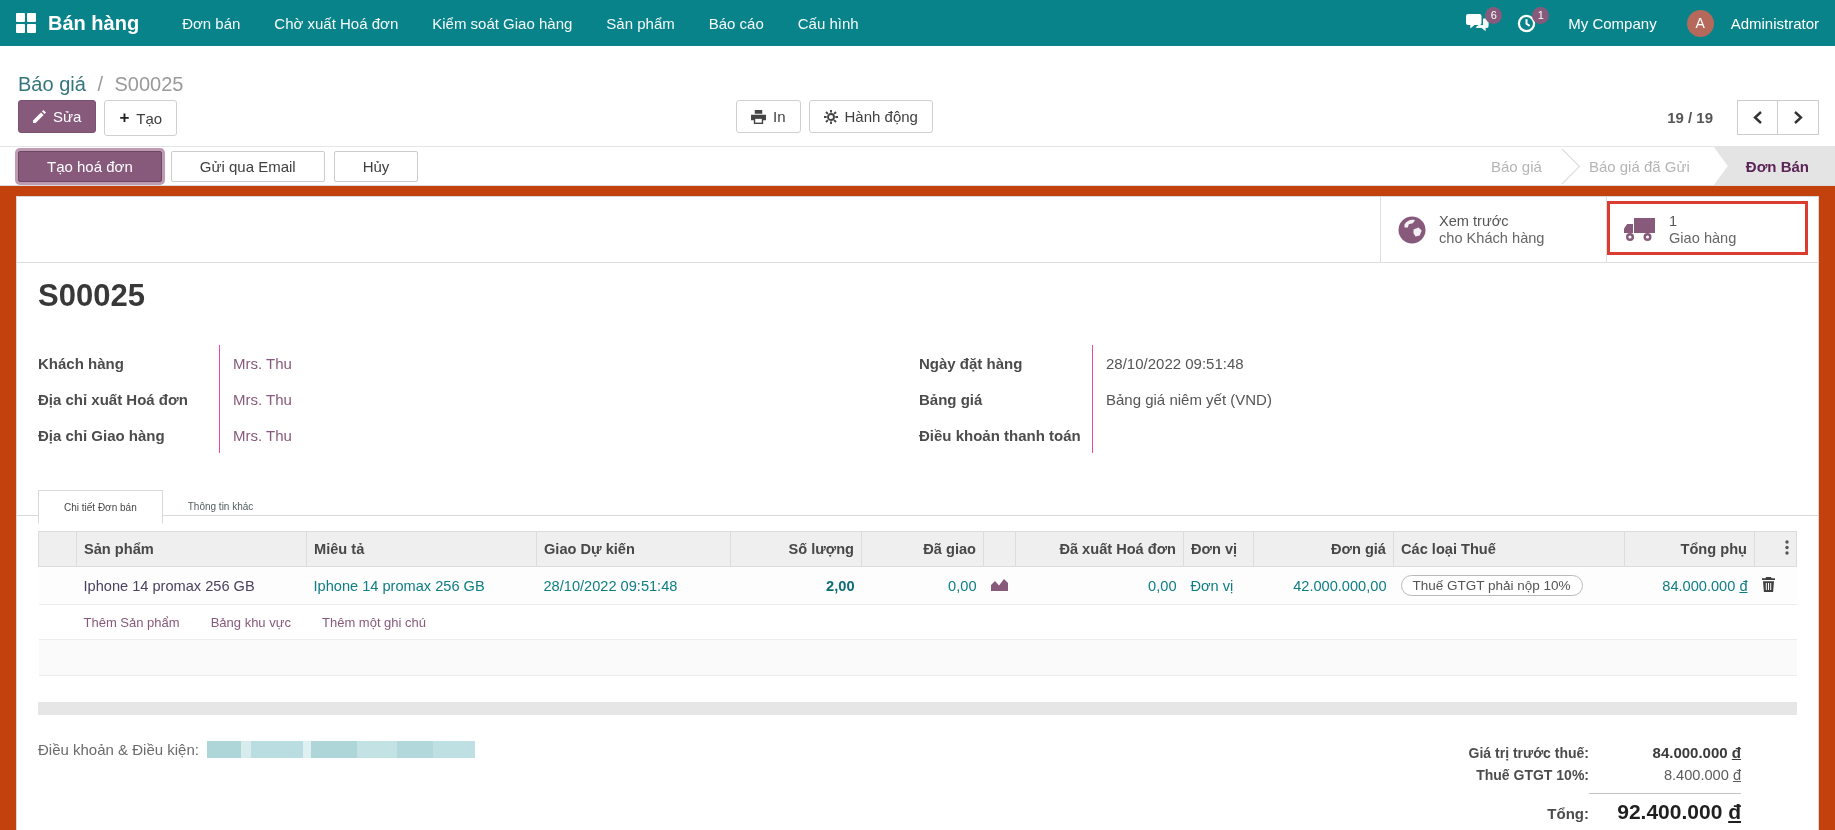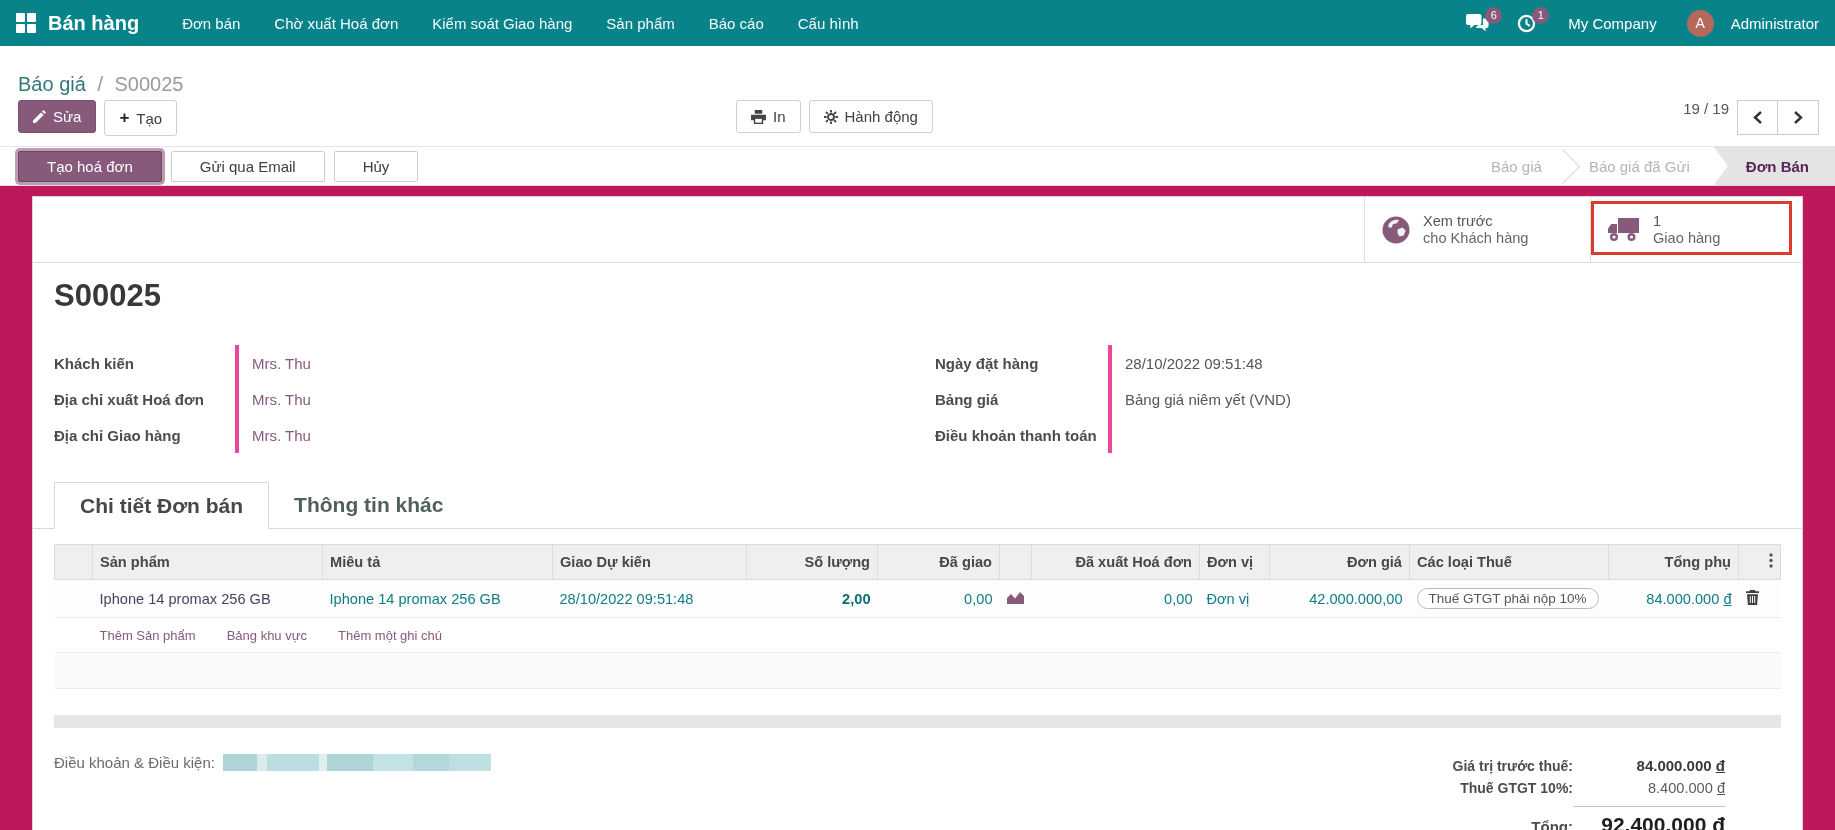--- a/index.html
+++ b/index.html
@@ -22,60 +22,60 @@
   
   .breadcrumb-row { height:48px; padding:27px 0 0 18px; font-size:20px; }
   .breadcrumb-parent { color:#35767d; cursor:pointer; }
   .breadcrumb-sep { color:#9a9a9a; margin:0 6px; }
   .breadcrumb-current { color:#9a9a9a; }
   .buttons-row { height:52px; position:relative; padding:6px 16px 0 18px; display:flex; align-items:flex-start; }
   .btn { display:inline-flex; align-items:center; gap:7px; font-size:15px; padding:7px 14px; border:1px solid #d0d0d0; background:#fff; color:#404040; border-radius:3px; cursor:pointer; }
   .btn-primary { background:#875a7b; border-color:#7b5170; color:#fff; }
   .btn + .btn { margin-left:8px; }
   .center-buttons { position:absolute; left:736px; top:6px; display:flex; }
-  .pager { margin-left:auto; display:flex; align-items:flex-start; gap:8px; }
+  .pager { margin-left:auto; display:flex; align-items:center; gap:24px;font-weight:bold; }
   .pager-count { color:#555; font-size:15px; }
   .pager-nav { display:flex; }
   .pager-btn { width:41px; height:35px; background:#fff; border:1px solid #ccc; display:flex; align-items:center; justify-content:center; cursor:pointer; }
   .pager-btn + .pager-btn { border-left:none; }
 
   
   .statusbar { height:40px; border-top:1px solid #e4e4e4; border-bottom:1px solid #dcdcdc; background:#fff; display:flex; align-items:center; padding-left:18px; }
   .sb-btn { font-size:15px; padding:6px 28px; border:1px solid #ccc; background:#fff; color:#404040; border-radius:2px; cursor:pointer; margin-right:9px; }
   .sb-btn.primary { background:#875a7b; border-color:#6d4763; color:#fff; box-shadow:0 0 0 3px #bf9bb1; }
   .stages { margin-left:auto; display:flex; align-items:center; height:100%; }
   .stage { padding:0 24px; color:#b5b5b5; font-size:15px; display:flex; align-items:center; height:100%; cursor:pointer; }
   .stage-sep { width:25px; height:25px; border-top:1px solid #d7d7d7; border-right:1px solid #d7d7d7; transform:rotate(45deg); margin:0 -10px 0 -16px; flex:none; }
   .stage.active { background:#e4e4e4; color:#5a2456; font-weight:700; clip-path:polygon(0 0,100% 0,100% 100%,0 100%,14px 50%); padding:0 26px 0 32px; }
 
   
-  .content { height:644px; background:#be185d; padding:10px 32px 0; }
+  .content { height:644px; background:#c2410c; padding:10px 16px 0; }
   .sheet { background:#fff; border:1px solid #d7d7d7; border-bottom:none; height:700px; position:relative; }
 
   .button-box { height:66px; border-bottom:1px solid #dedede; display:flex; justify-content:flex-end; }
   .smart-btn { display:flex; align-items:center; gap:12px; padding:0 16px; border-left:1px solid #dedede; cursor:pointer; position:relative; }
   .smart-btn.preview { width:226px; }
   .smart-btn.delivery { width:212px; }
   .smart-txt { font-size:14.6px; color:#666; line-height:17px; }
   .smart-txt .l1 { color:#555; }
   .red-annotation { position:absolute; top:4px; right:10px; bottom:7px; left:0; border:3px solid #dc3b2f; pointer-events:none; }
 
   .record-title { margin:14px 0 0 21px; font-size:31px; line-height:38px; font-weight:700; color:#383838; }
 
   .groups { display:flex; margin-top:30px; padding:0 21px; }
   .inner-group { width:845px; }
   .inner-group.right { width:auto; flex:1; margin-left:36px; }
   .field-row { display:flex; height:36px; align-items:stretch; }
   .field-label { flex:0 0 181px; font-weight:700; color:#4c4c4c; font-size:15px; display:flex; align-items:center; }
   .inner-group.right .field-label { flex-basis:173px; }
-  .field-value { flex:1; border-left:4px solid #ec4899; padding-left:13px; display:flex; align-items:center; font-size:15px; color:#555; }
+  .field-value { flex:1; border-left:1px solid #ec4899; padding-left:13px; display:flex; align-items:center; font-size:15px; color:#555; }
   .field-value.link { color:#875a7b; cursor:pointer; }
 
   .tabs { margin-top:28px; border-bottom:1px solid #d9d9d9; padding-left:21px; display:flex; }
-  .tab { padding:11px 25px 10px; font-size:21px; color:#51605f; cursor:pointer; position:relative; top:1px;font-weight:bold; }
+  .tab { padding:11px 25px 10px; font-size:10px; color:#51605f; cursor:pointer; position:relative; top:9px; }
   .tab.active { background:#fff; border:1px solid #d9d9d9; border-bottom:1px solid #fff; color:#474747; }
 
   table.o-list { margin:15px 21px 0; width:calc(100% - 42px); border-collapse:collapse; table-layout:fixed; }
   .o-list th { background:#efefef; border:1px solid #dcdcdc; font-size:14.6px; font-weight:700; color:#484848; padding:8px 7px; text-align:left; white-space:nowrap; overflow:hidden; }
   .o-list th.num, .o-list td.num { text-align:right; }
   .o-list td { font-size:14.6px; padding:8px 7px; border-bottom:1px solid #ececec; white-space:nowrap; overflow:hidden; vertical-align:middle; }
   .o-list tr.line td { background:#fdfdfd; }
   .cell-product { color:#4c4160; cursor:pointer; }
   .teal { color:#0e7d84; }
   .teal.link { cursor:pointer; }
@@ -228,21 +228,21 @@
           <span class="smart-txt"><span class="l1">1</span><br><span>Giao hàng</span></span>
           <span class="red-annotation"></span>
         </div>
       </div>
 
       <h1 class="record-title">S00025</h1>
 
       <div class="groups">
         <div class="inner-group">
           <div class="field-row">
-            <span class="field-label">Khách kiến</span>
+            <span class="field-label">Khách hàng</span>
             <span class="field-value link">Mrs. Thu</span>
           </div>
           <div class="field-row">
             <span class="field-label">Địa chỉ xuất Hoá đơn</span>
             <span class="field-value link">Mrs. Thu</span>
           </div>
           <div class="field-row">
             <span class="field-label">Địa chỉ Giao hàng</span>
             <span class="field-value link">Mrs. Thu</span>
           </div>

